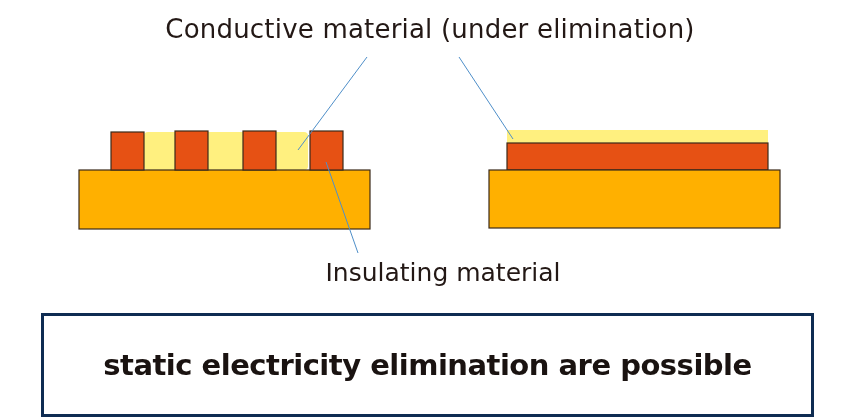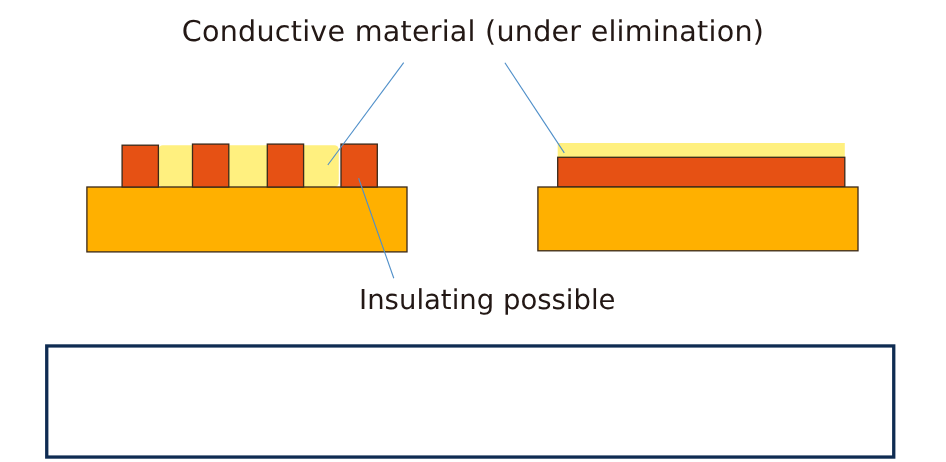--- a/index.html
+++ b/index.html
@@ -36,16 +36,17 @@
     <rect x="507" y="130" width="261" height="13" fill="#fff07f"></rect>
     <rect x="507" y="143" width="261" height="27" fill="#e65114" stroke="#3b2a1a" stroke-width="1.2"></rect>
     <rect x="489" y="170" width="291" height="58" fill="#ffb000" stroke="#3b2a1a" stroke-width="1.2"></rect>
   </g>
 
   <line x1="367" y1="57" x2="298" y2="150" stroke="#4f8fc9" stroke-width="1"></line>
   <line x1="459" y1="57" x2="513" y2="139" stroke="#4f8fc9" stroke-width="1"></line>
   <line x1="326" y1="162" x2="358" y2="253" stroke="#4f8fc9" stroke-width="1"></line>
 </svg>
 
-<div class="label-ins">Insulating possible</div>
+<div class="label-ins">Insulating material</div>
 
 <div class="result-box">
+  <div class="result-line">static electricity elimination are possible</div>
 </div>
 
 </body></html>

